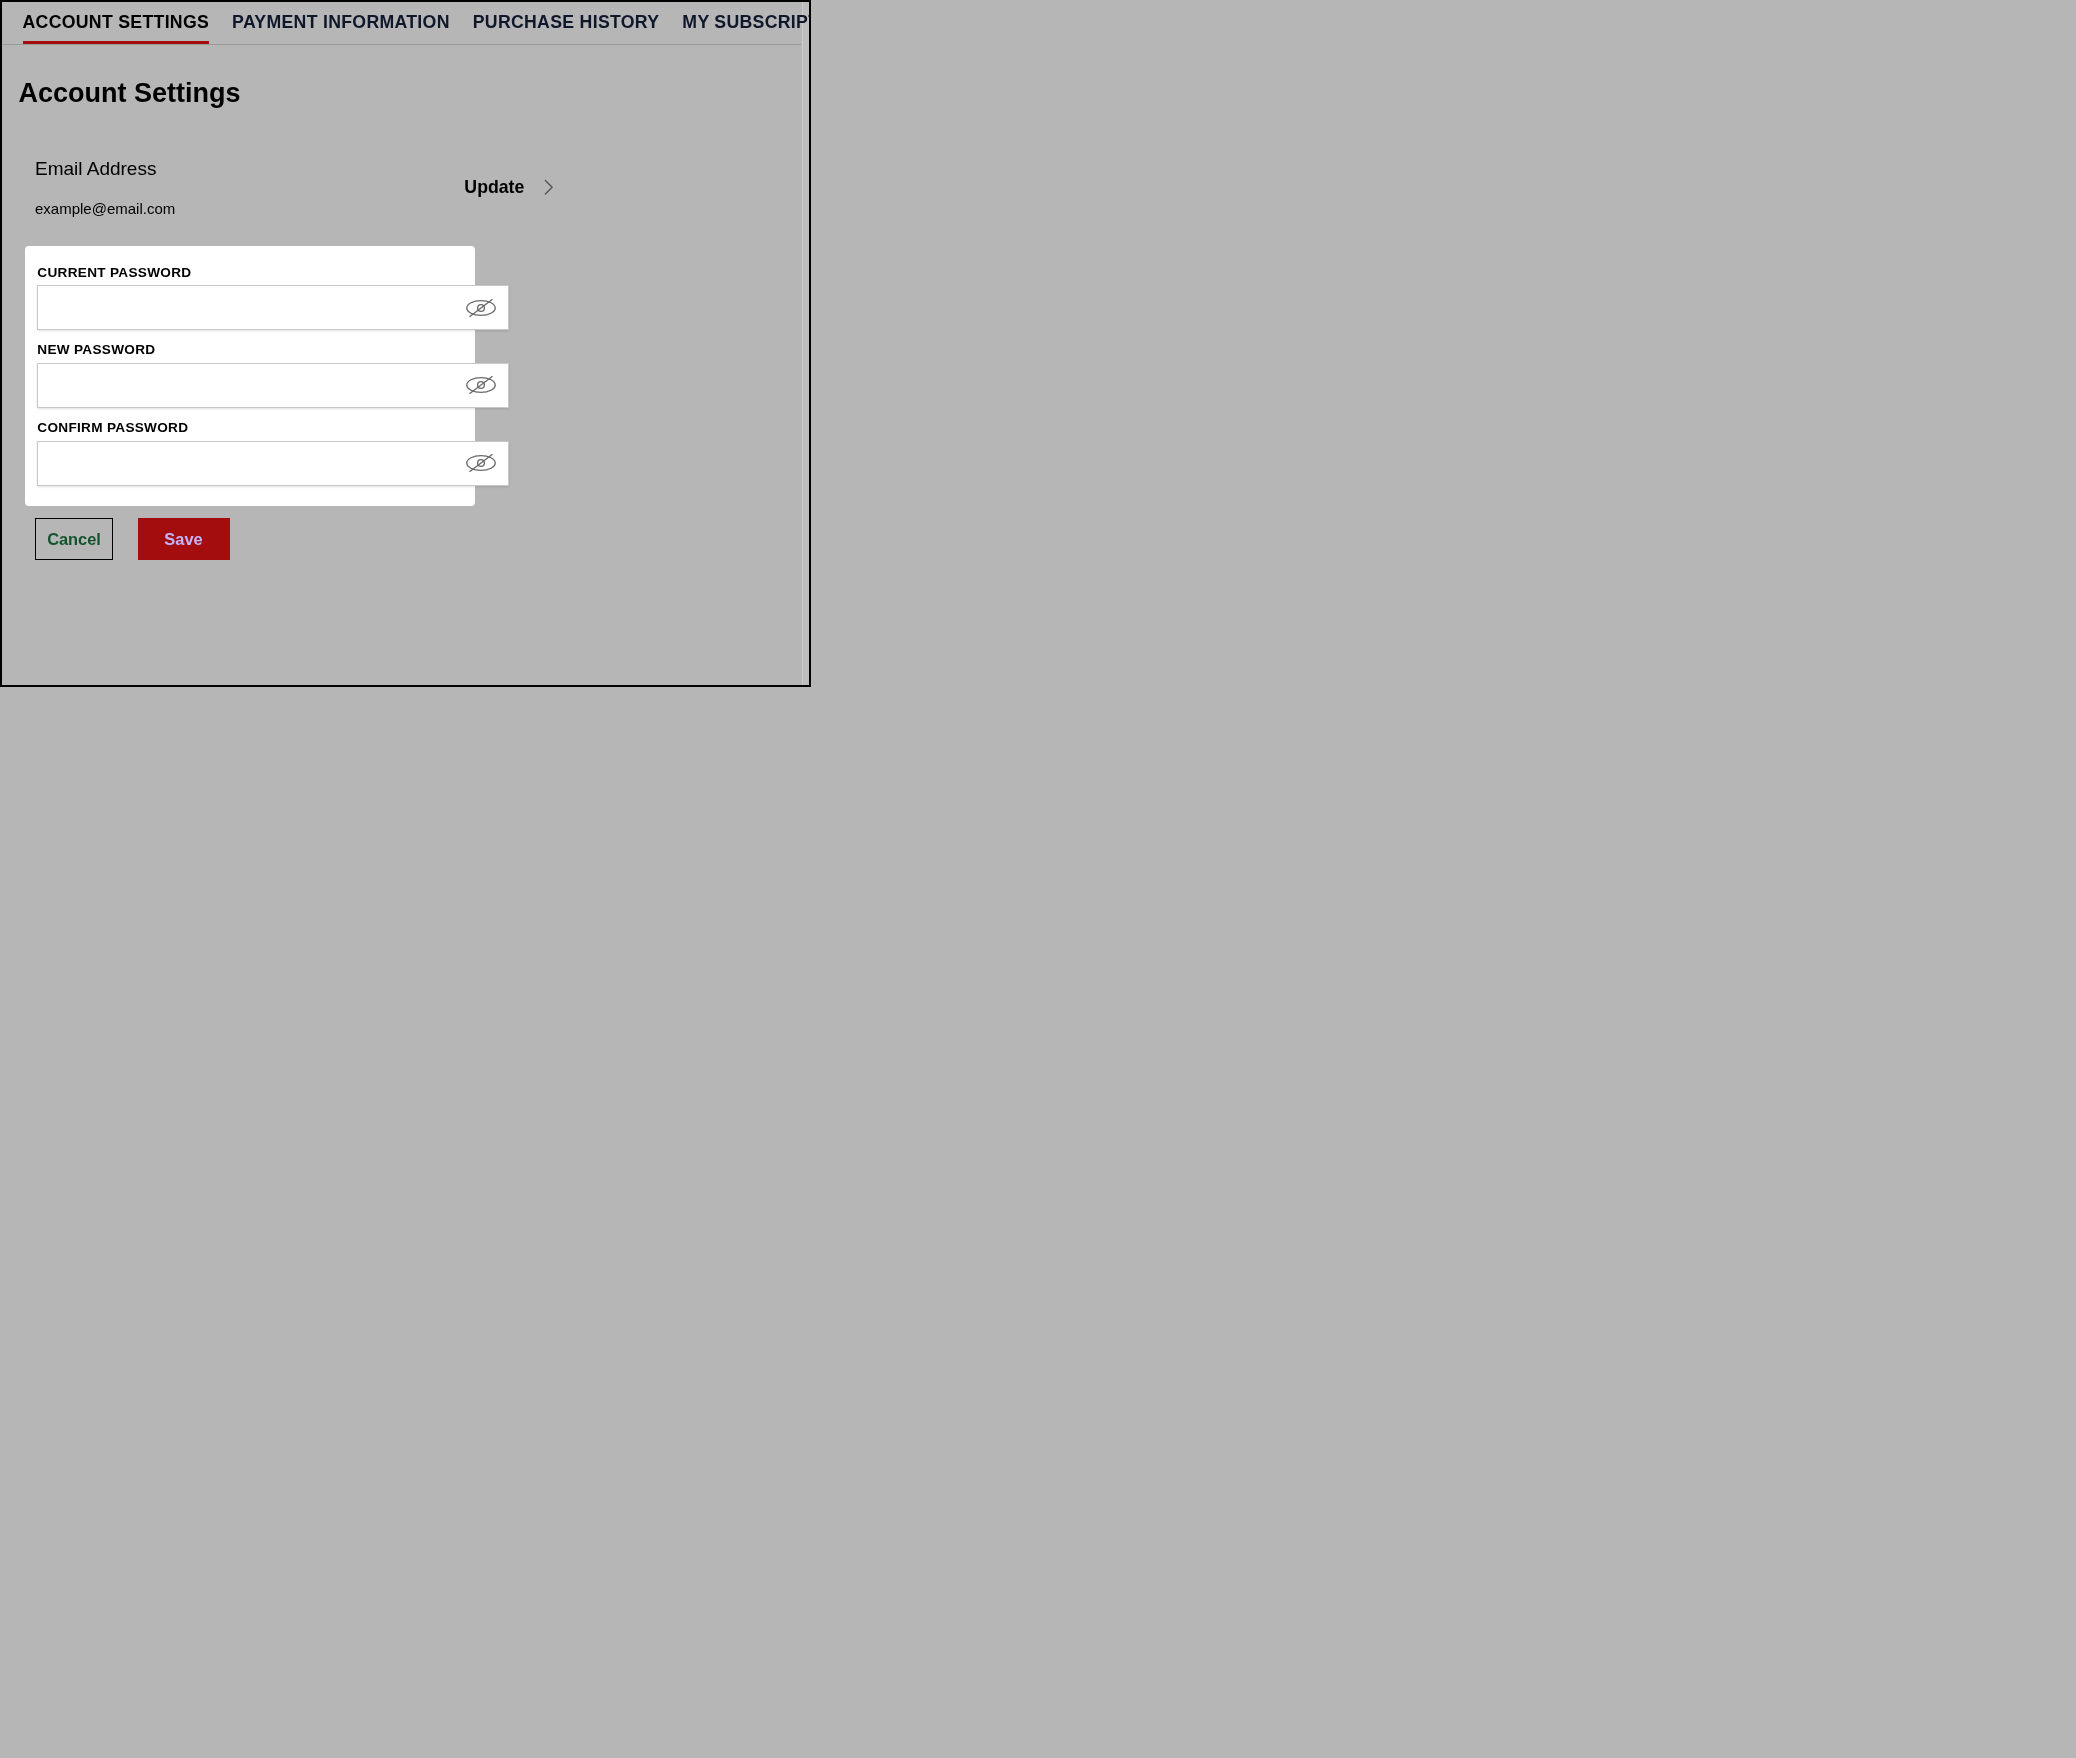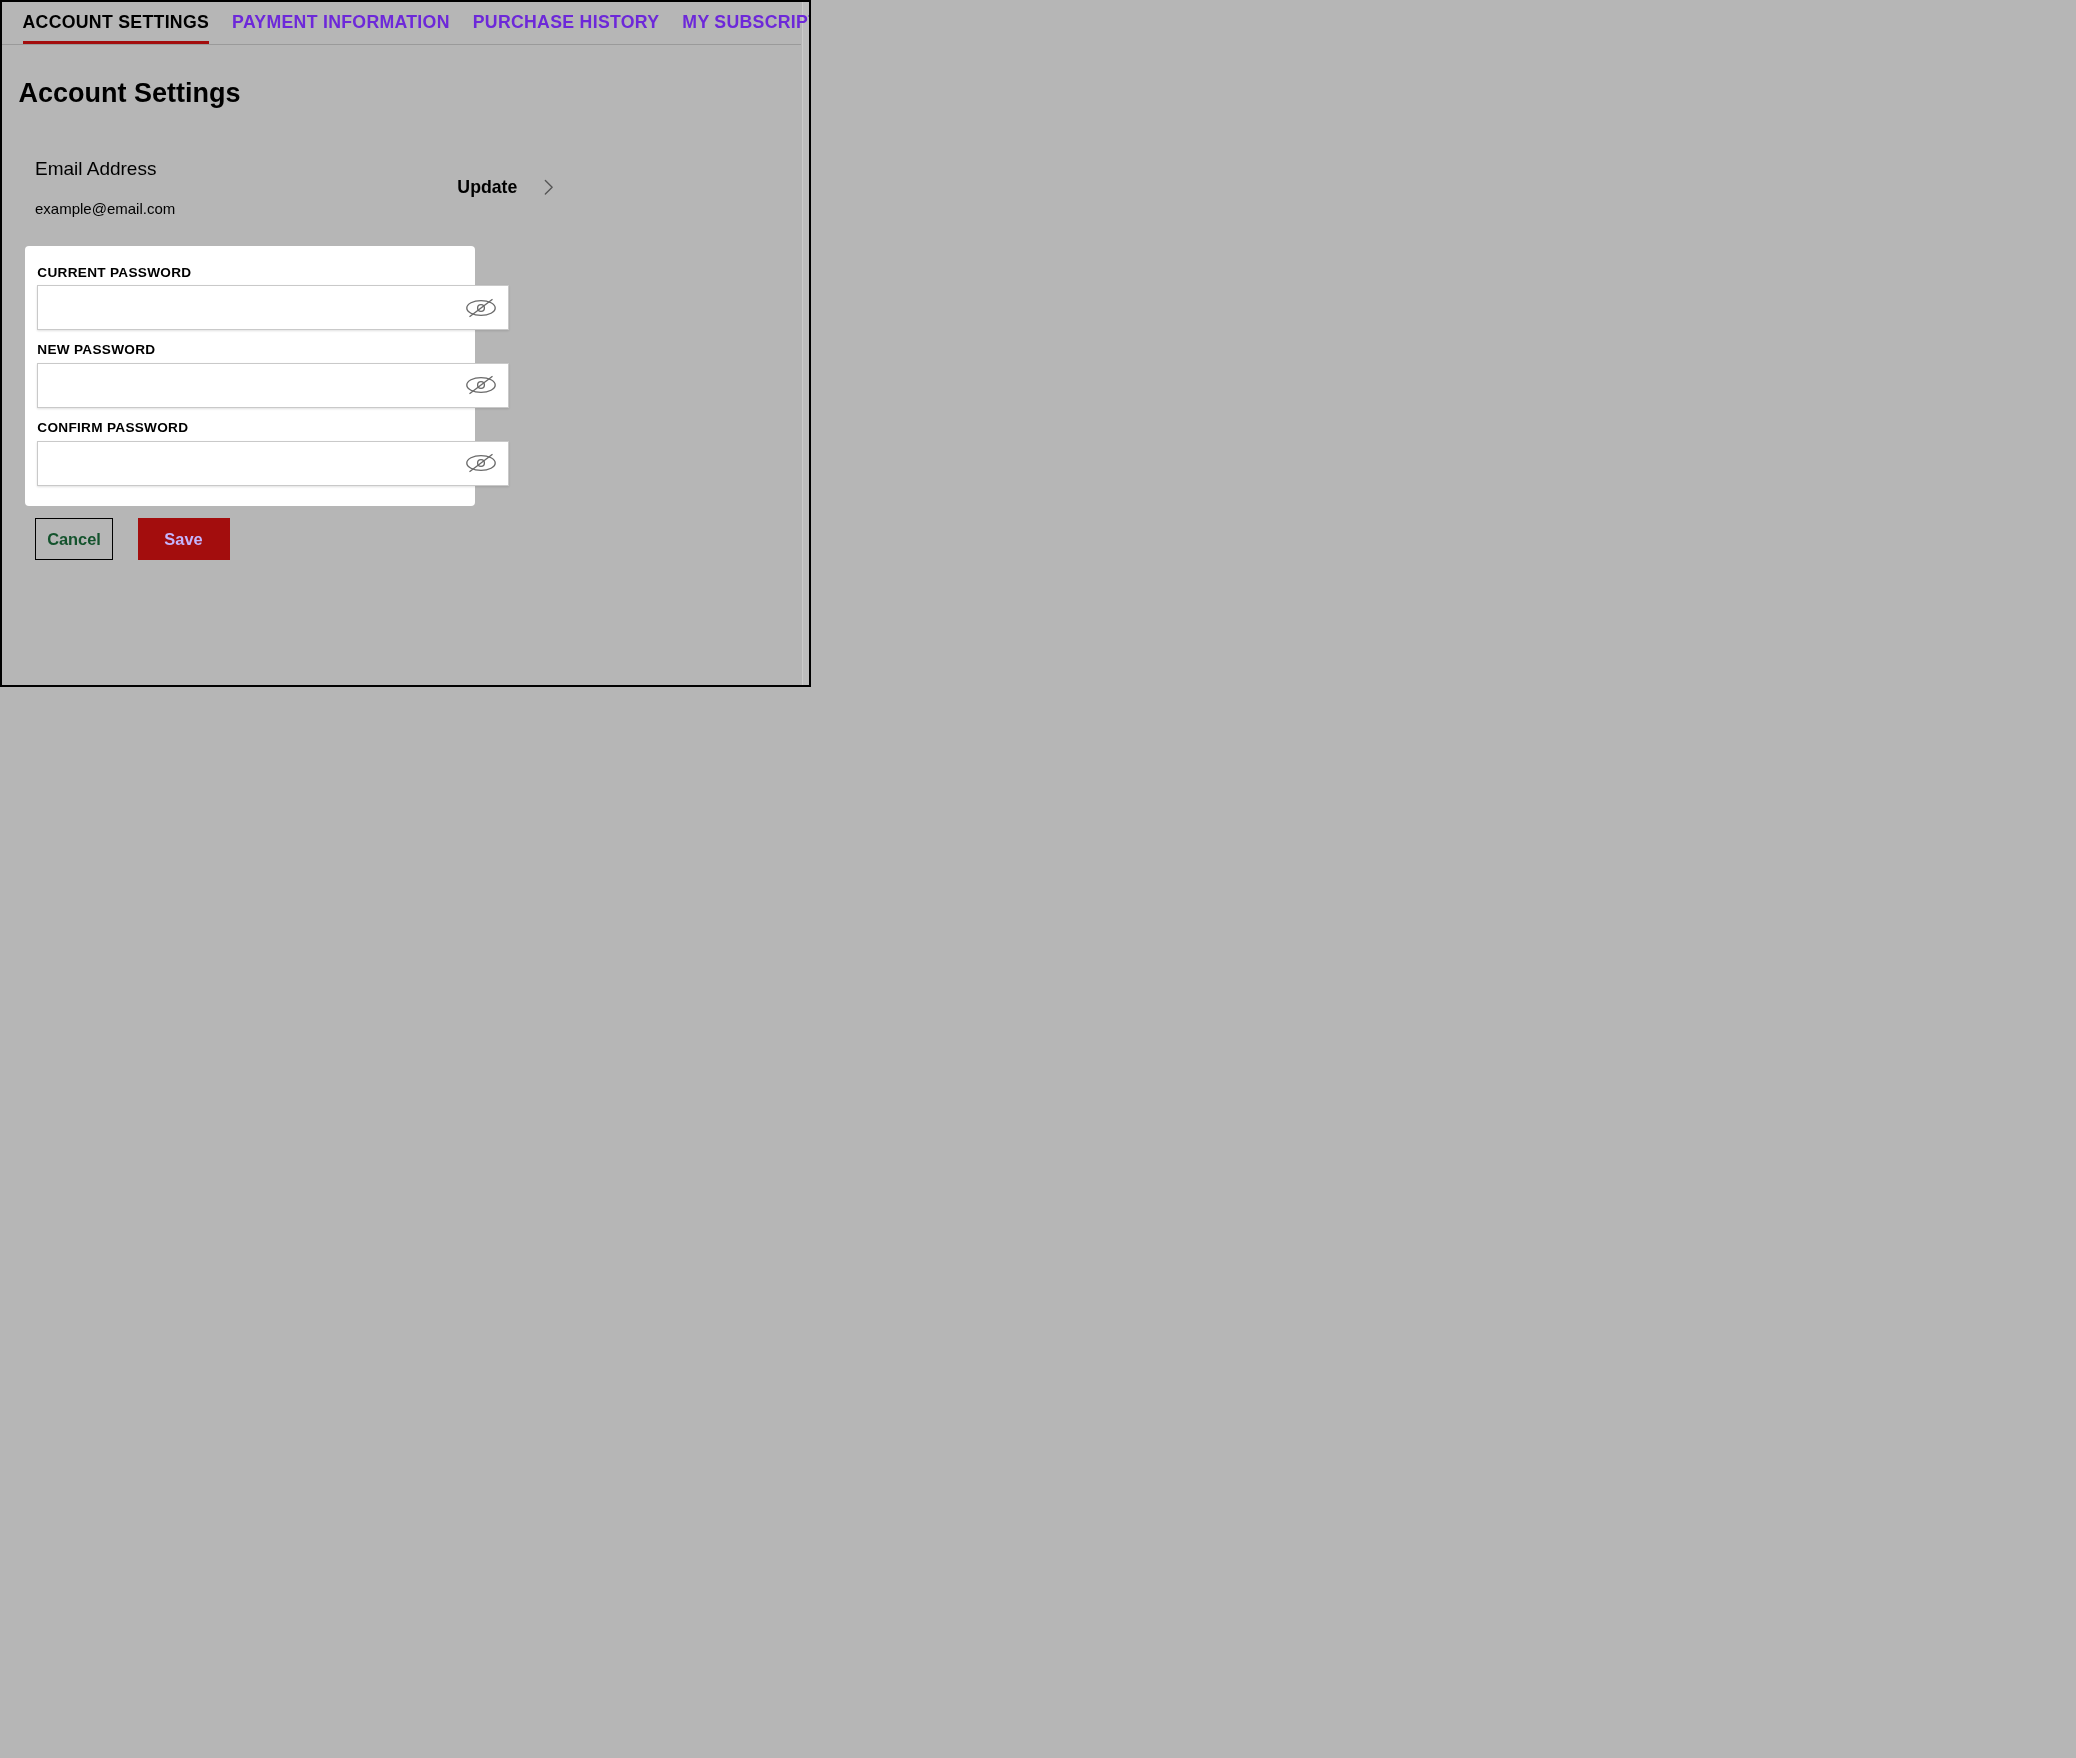--- a/index.html
+++ b/index.html
@@ -27,21 +27,21 @@
     display: flex;
     gap: 23px;
     padding: 9.5px 20.5px 0 20.5px;
     border-bottom: 0.7px solid #9a9a9a;
     align-items: flex-end;
   }
   .tab {
     font-weight: 700;
     font-size: 17.7px;
     letter-spacing: 0.3px;
-    color: #6d28d9;
+    color: #0f172a;
     padding-bottom: 11px;
     cursor: pointer;
     white-space: nowrap;
   }
   .tab.active {
     color: #000;
     border-bottom: 3.4px solid #a30d0d;
     margin-bottom: -0.7px;
     padding-bottom: 8.2px;
   }
@@ -61,21 +61,21 @@
     display: flex;
     align-items: center;
     padding: 49px 8px 0 33px;
   }
   .email-block { flex: 0 0 auto; }
   .email-label { font-size: 19px; font-weight: 500; }
   .email-value { font-size: 15px; font-weight: 400; margin-top: 20px; }
   .update-block {
     display: flex;
     align-items: center;
-    gap: 27px;
+    gap: 20px;
     margin-left: auto;
     margin-right: 239px;
     cursor: pointer;
   }
   .update-text { font-size: 17.7px; font-weight: 700; }
   .chev {
     width: 9.5px; height: 16.4px;
   }
   
   .card {

